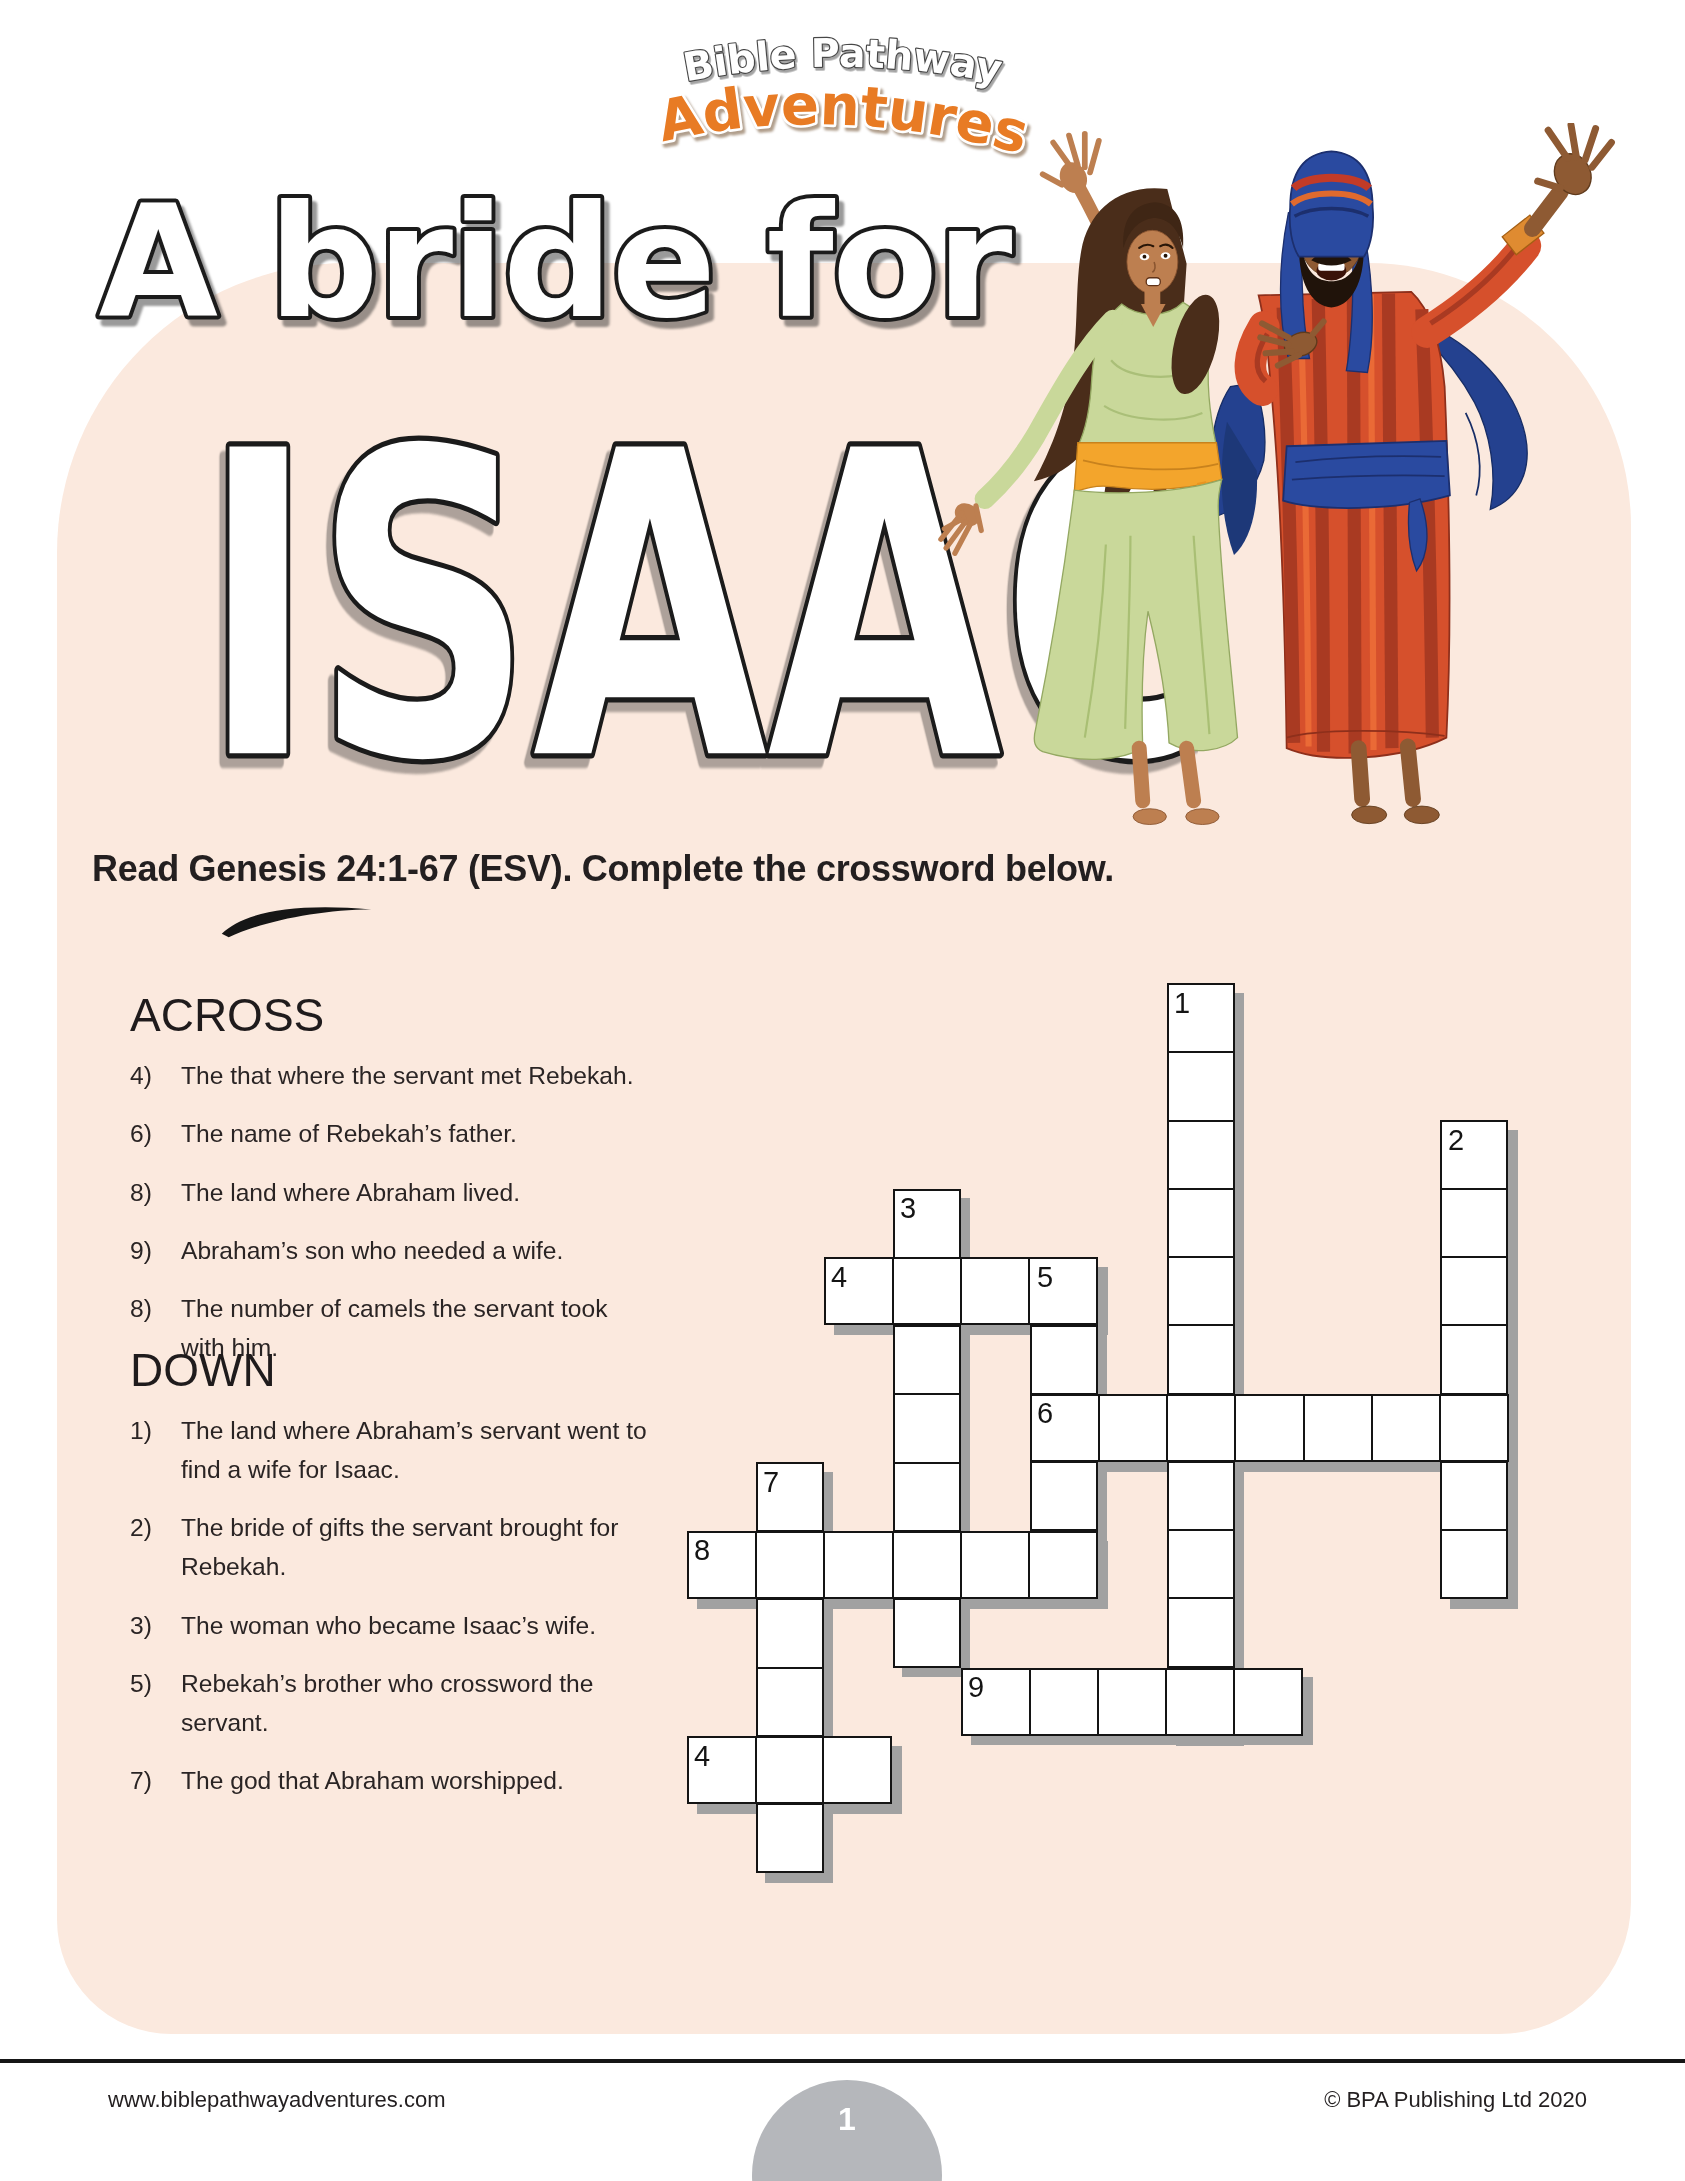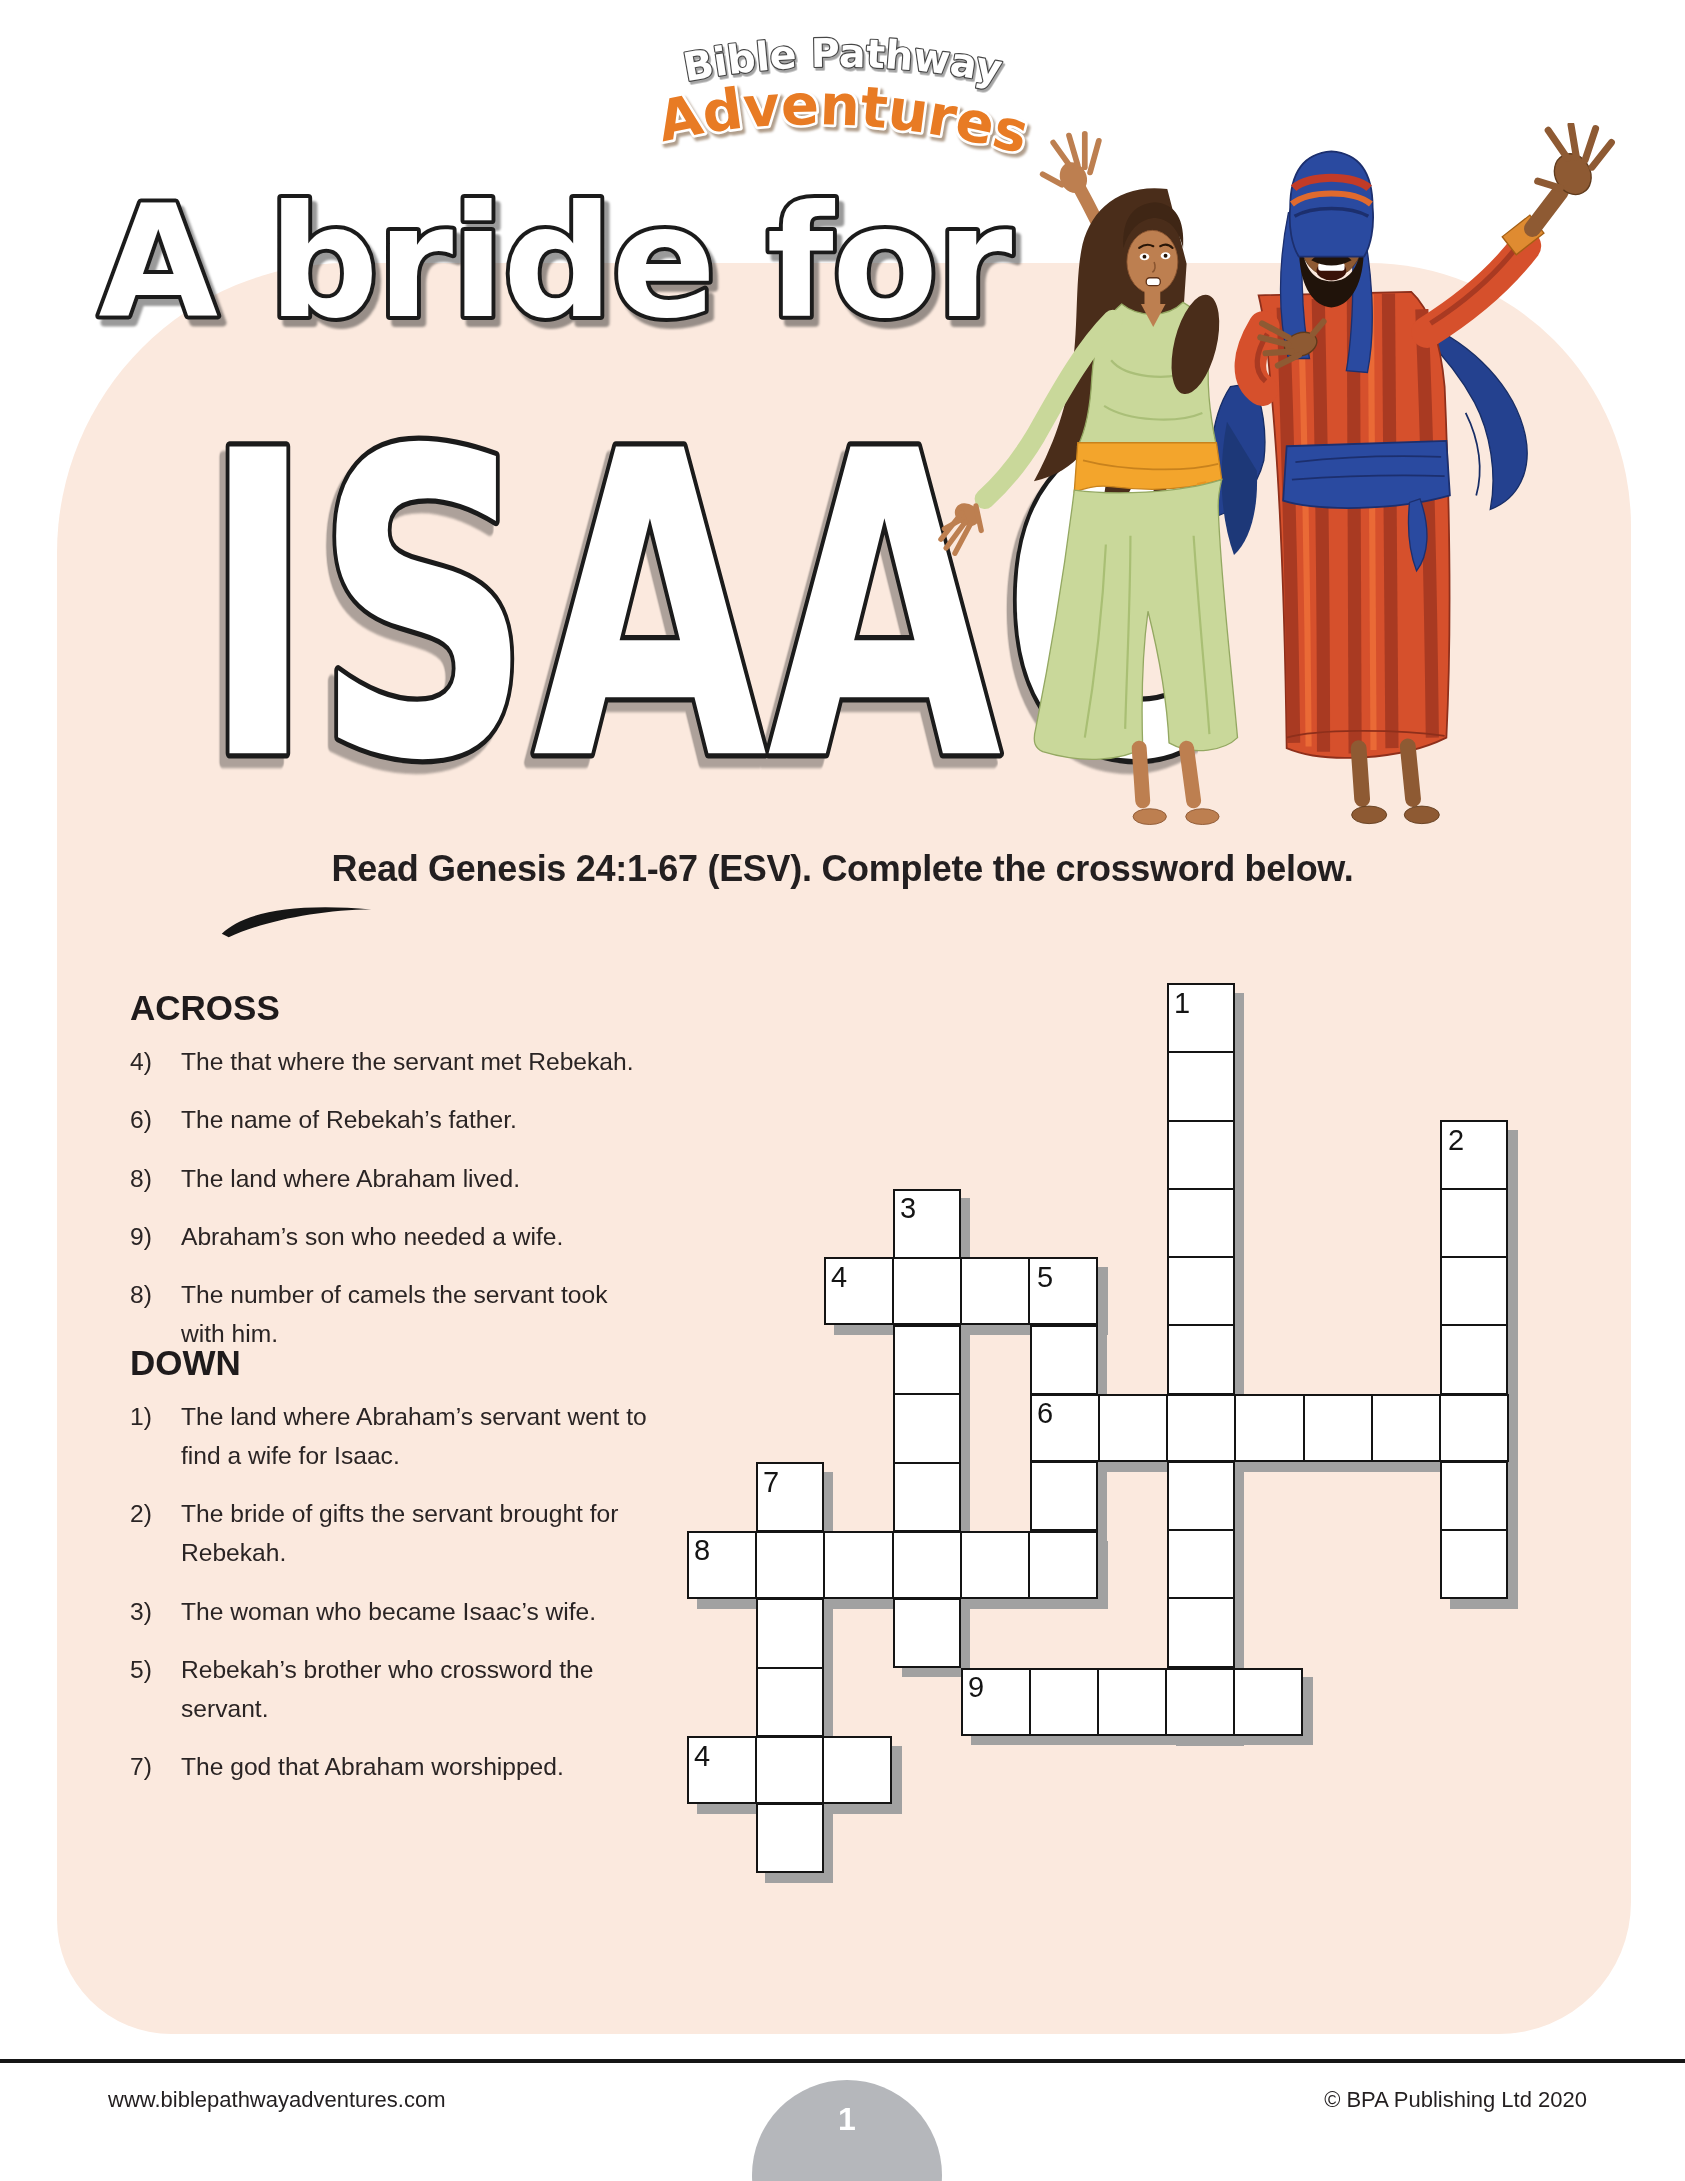--- a/index.html
+++ b/index.html
@@ -6,25 +6,25 @@
     --peach:#fbe9de; --orange:#e87b24; --ink:#231f20; --line:#161616;
     --grid-shadow:#a1a1a1; --circle-gray:#b5b7bb; --cw-ink:#141414;
   }
   *{margin:0;padding:0;box-sizing:border-box}
   body{font-family:"Liberation Sans",sans-serif;background:#888}
   .page{position:relative;width:1685px;height:2181px;background:#ffffff;overflow:hidden;margin:0 auto}
   .peach-bg{position:absolute;left:57px;top:263px;width:1574px;height:1771px;background:var(--peach);
     border-radius:290px 263px 132px 114px}
   .abs{position:absolute}
   
-  .instruction{position:absolute;left:92px;top:848px;width:1501px;text-align:center;
+  .instruction{position:absolute;left:92px;top:848px;width:1501px;
     font-size:36px;font-weight:800;letter-spacing:-0.3px;color:var(--ink)}
   
   .clue-panel{position:absolute;left:130px;width:579px;color:#2a2424}
-  .clue-panel h2{font-size:35px;font-weight:700;color:#1f1b1c;margin-bottom:14px;letter-spacing:0}
+  .clue-panel h2{font-size:46px;font-weight:400;color:#1f1b1c;margin-bottom:14px;letter-spacing:0}
   .clue{display:flex;margin-bottom:19.3px;font-size:24.6px;line-height:39px}
   .clue-num{flex:0 0 51px}
   .clues-across .clue-text{max-width:474px}
   .clues-down .clue-text{max-width:478px}
   
   .cw-shadow{position:absolute;background:var(--grid-shadow)}
   .cw-word{position:absolute;background:#fff;border:2.6px solid var(--cw-ink);display:flex}
   .cw-word.across{flex-direction:row}
   .cw-word.down{flex-direction:column}
   .cw-cell{flex:1}

